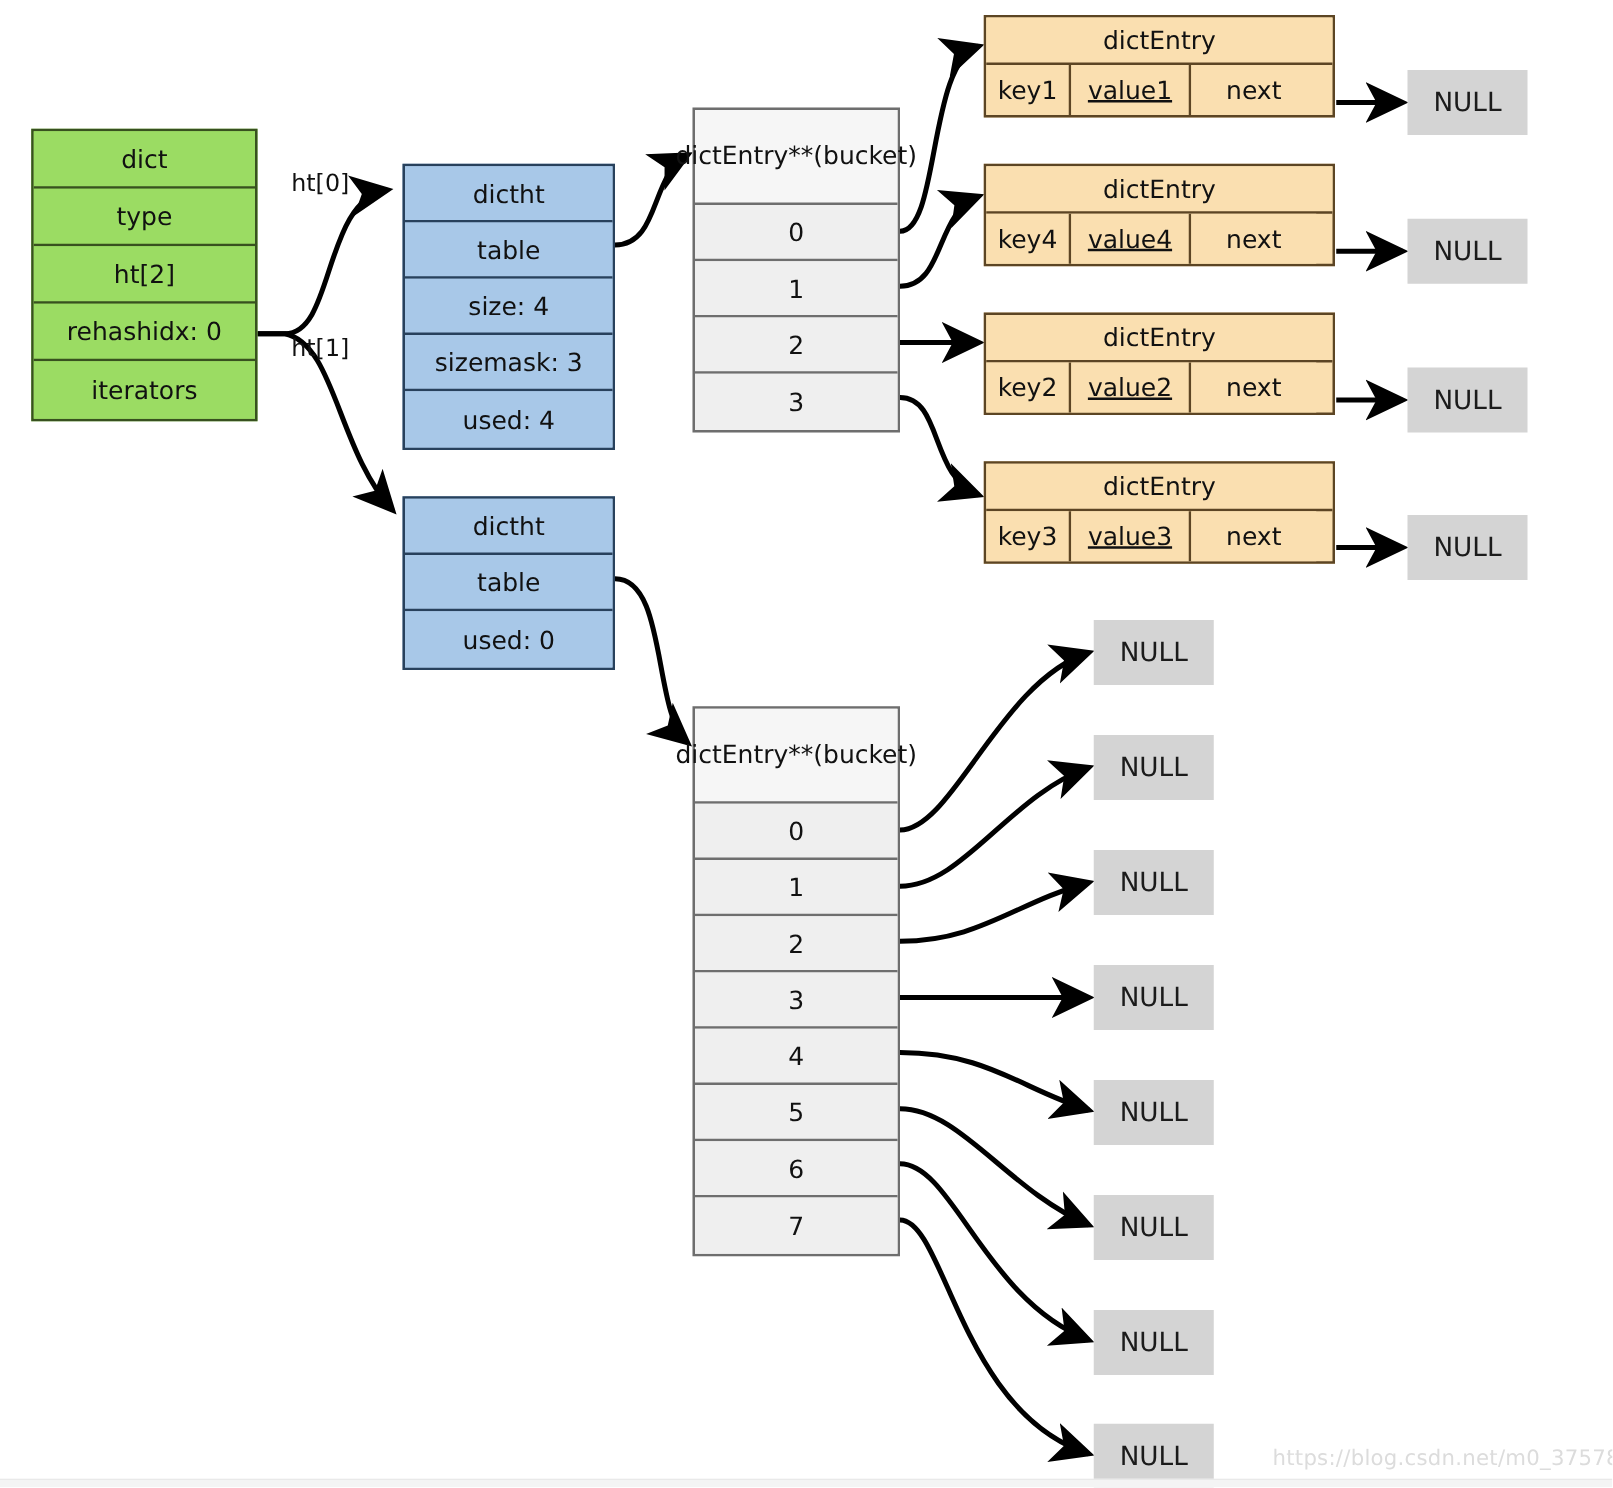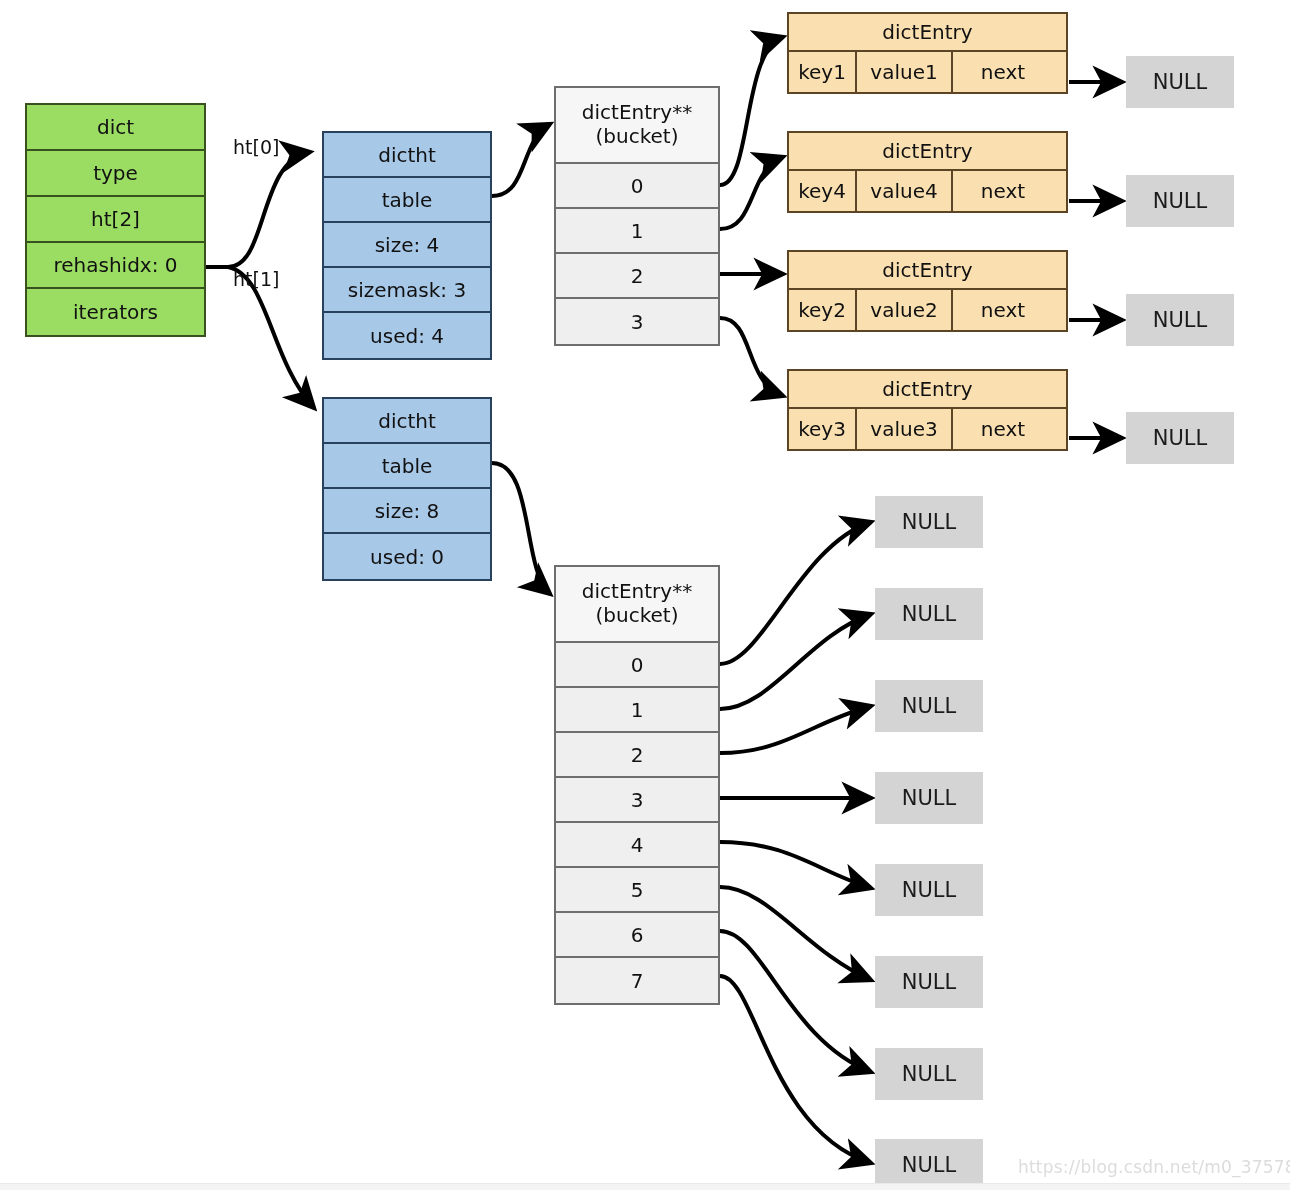--- a/index.html
+++ b/index.html
@@ -61,21 +61,21 @@
   .dictht-box .row:last-child { border-bottom: none; }
 
   
   .bucket-box { border-color: #6e6e6e; background: #f1f1f1; }
   .bucket-box .bhead {
     box-sizing: border-box;
     border-bottom: 2px solid #6e6e6e;
     background: #f6f6f6;
     height: 76px;
     display: flex;
-    flex-direction: column;
+    flex-direction: row;
     align-items: center;
     justify-content: center;
     line-height: 1.18;
     font-size: 20px;
     color: #111;
   }
   .bucket-box .row {
     border-bottom: 2px solid #6e6e6e;
     background: #efefef;
     height: 45px;
@@ -98,35 +98,35 @@
   }
   .entry-cells .cell {
     box-sizing: border-box;
     display: flex; align-items: center; justify-content: center;
     border-right: 2px solid #5c4524;
     background: #FADFB0;
     font-size: 20px; color: #111;
   }
   .entry-cells .cell:last-child { border-right: none; }
   .cell-key   { width: 68px; }
-  .cell-value { width: 96px; }
+  .cell-value { width: 96px; text-decoration: underline; }
   .cell-next  { width: 100px; }
 
   
   .null-box {
     position: absolute;
     box-sizing: border-box;
     background: #d4d4d4;
     border: none;
     display: flex;
     align-items: center;
     justify-content: center;
     font-size: 21px;
     color: #1b1b1b;
-    width: 108px;
+    width: 96px;
     height: 52px;
   }
 
   
   .edge-label {
     position: absolute;
     font-size: 19px;
     color: #111;
     white-space: nowrap;
   }
@@ -208,21 +208,20 @@
     <div class="row">dictht</div>
     <div class="row">table</div>
     <div class="row">size: 4</div>
     <div class="row">sizemask: 3</div>
     <div class="row">used: 4</div>
   </div>
 
   <div class="box dictht-box" style="left:322px; top:397px; width:170px;">
     <div class="row">dictht</div>
     <div class="row">table</div>
-    <div class="row">size: 8</div>
     <div class="row">used: 0</div>
   </div>
 
   <div class="box bucket-box" style="left:554px; top:86px; width:166px;">
     <div class="bhead">
       <span>dictEntry**</span>
       <span>(bucket)</span>
     </div>
     <div class="row">0</div>
     <div class="row">1</div>

